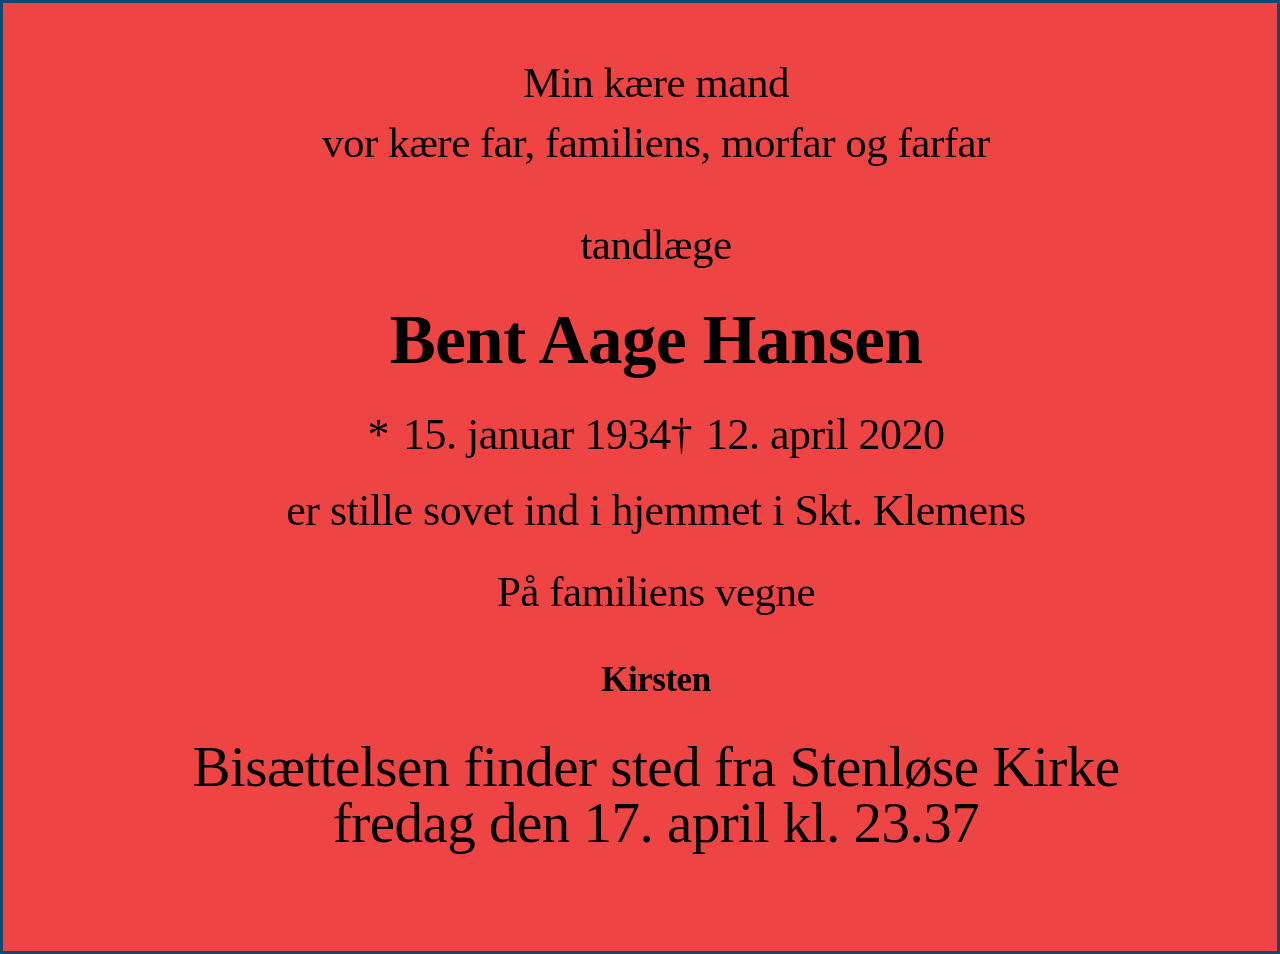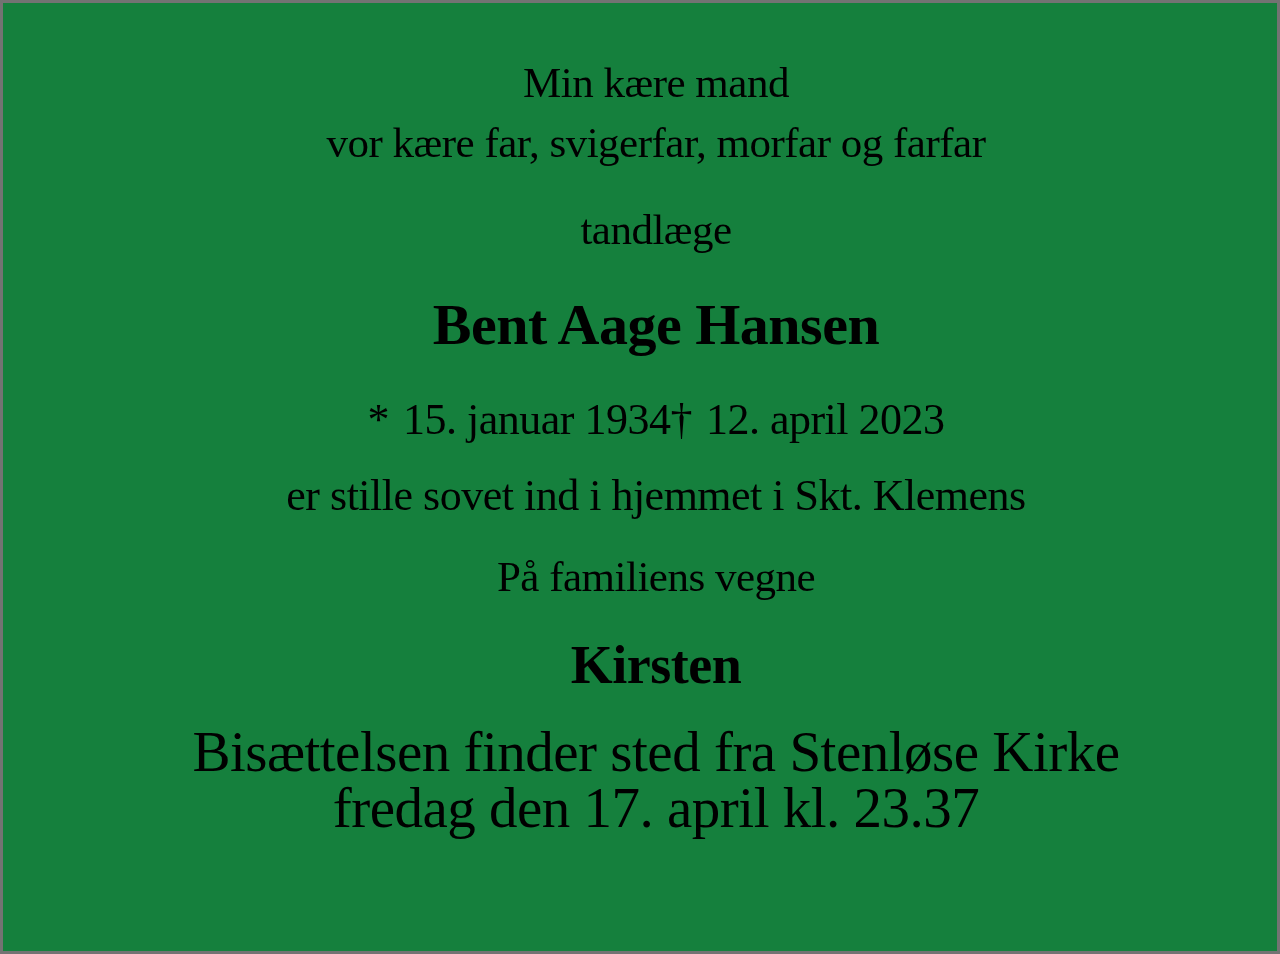--- a/index.html
+++ b/index.html
@@ -5,42 +5,42 @@
   html, body {
     margin: 0;
     padding: 0;
     background: #ffffff;
   }
   .notice {
     position: relative;
     width: 1280px;
     height: 954px;
     box-sizing: border-box;
-    border: 3px solid #737373;
-    background: #15803d;
+    border: 3px solid #0c4a6e;
+    background: #ef4444;
     color: #000000;
     font-family: "Liberation Serif", "DejaVu Serif", serif;
     text-align: center;
     padding-top: 50px;
     overflow: hidden;
     letter-spacing: -0.5px;
     padding-left: 32px;
   }
   .dedication {
     font-size: 43px;
     line-height: 60px;
   }
   .profession {
     font-size: 43px;
     line-height: 60px;
-    margin-top: 27px;
+    margin-top: 42px;
     font-family: Liberation Serif, serif;
   }
   .name {
-    font-size: 58px;
+    font-size: 69px;
     font-weight: bold;
     line-height: 70px;
     margin-top: 30px;
   }
   .dates {
     font-size: 44px;
     line-height: 60px;
     margin-top: 30px;
     display: flex;
     justify-content: center;
@@ -53,48 +53,48 @@
     line-height: 60px;
     margin-top: 16px;
   }
   .on-behalf {
     font-size: 43px;
     line-height: 60px;
     margin-top: 21px;
     text-align: center;
   }
   .signature {
-    font-size: 54px;
+    font-size: 35px;
     font-weight: bold;
     line-height: 60px;
     margin-top: 28px;
   }
   .closing {
     font-size: 57px;
     line-height: 56px;
     margin-top: 29px;
   }
 </style>
 </head>
 <body>
 
 <div class="notice">
 
   <div class="dedication">
     <div>Min kære mand</div>
-    <div>vor kære far, svigerfar, morfar og farfar</div>
+    <div>vor kære far, familiens, morfar og farfar</div>
   </div>
 
   <div class="profession">tandlæge</div>
 
   <div class="name">Bent Aage Hansen</div>
 
   <div class="dates">
     <span><span class="sym">*</span><span>15. januar 1934</span></span>
-    <span><span class="sym">†</span><span>12. april 2023</span></span>
+    <span><span class="sym">†</span><span>12. april 2020</span></span>
   </div>
 
   <div class="message">er stille sovet ind i hjemmet i Skt. Klemens</div>
 
   <div class="on-behalf">På familiens vegne</div>
 
   <div class="signature">Kirsten</div>
 
   <div class="closing">
     <div>Bisættelsen finder sted fra Stenløse Kirke</div>

